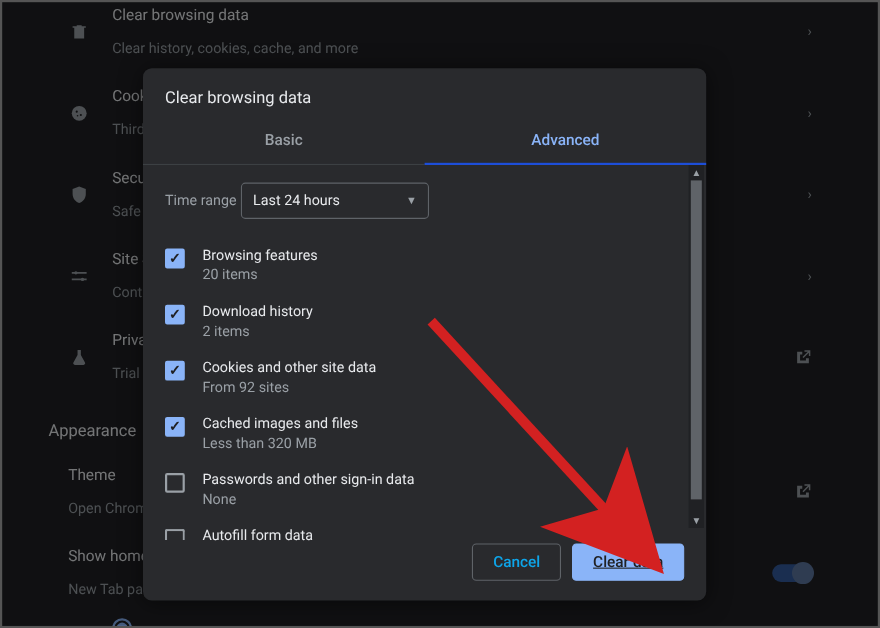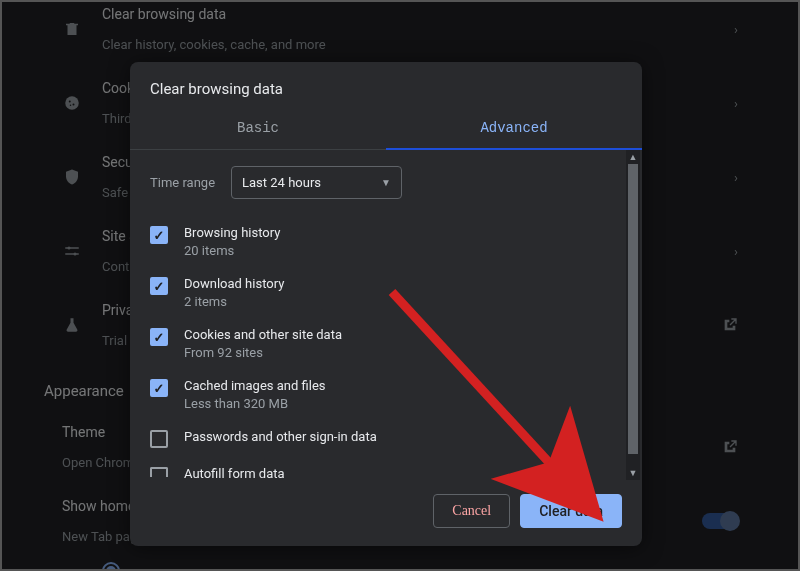--- a/index.html
+++ b/index.html
@@ -77,21 +77,20 @@
     box-shadow: 0 2px 20px rgba(0,0,0,0.5);
     display:flex;flex-direction:column;
   }
   .dialog-title {
     padding: 18px 20px 10px 20px;
     font-size: 15px;
     color: #e8eaed;
   }
   .tabs {
     display:flex;
-    font-family:Liberation Mono, monospace;
   }
   .tab {
     flex:1; text-align:center;
     padding: 12px 0;
     font-size: 14px;
     color: #9aa0a6;
     border-bottom: 1px solid #3c4043;
     cursor:pointer;
     font-weight:500;
   }
@@ -114,21 +113,21 @@
     background:#5f6368; border-radius:0;
   }
   .scrollbar-btn {
     position:absolute; left:0; right:0; height:14px;
     display:flex;align-items:center;justify-content:center;
     color:#9aa0a6;font-size:9px;
   }
   .scrollbar-btn.up{top:0;}
   .scrollbar-btn.down{bottom:0;}
   .time-row {
-    display:flex;align-items:center;gap:16px;
+    display:flex;align-items:center;gap:4px;
     margin-bottom: 18px;
   }
   .time-label { color:#9aa0a6; font-size:13px; }
   .select {
     background:#292a2d;
     border:1px solid #5f6368;
     border-radius:4px;
     padding:8px 10px;
     display:flex;align-items:center;gap:60px;
     color:#e8eaed; font-size:13px;
@@ -162,24 +161,24 @@
     padding: 14px 20px 18px 20px;
   }
   .btn {
     padding: 8px 18px;
     border-radius:4px;
     font-size:14px;
     cursor:pointer;
     font-weight:500;
   }
   .btn-cancel {
-    background:transparent;border:1px solid #5f6368;color:#fca5a5;font-family:Liberation Serif, serif;
+    background:transparent;border:1px solid #5f6368;color:#0ea5e9;
   }
   .btn-primary {
-    background:#8ab4f8;border:1px solid #8ab4f8;color:#202124;
+    background:#8ab4f8;border:1px solid #8ab4f8;color:#202124;text-decoration:underline;
   }
   
   .arrow-annot {
     position:absolute; z-index:4; pointer-events:none;
     left: 380px; top: 280px;
   }
 </style>
 </head>
 <body>
 
@@ -298,21 +297,21 @@
       <span class="time-label">Time range</span>
       <div class="select">
         <span>Last 24 hours</span>
         <span class="arrow">▼</span>
       </div>
     </div>
 
     <div class="check-item">
       <div class="checkbox checked"></div>
       <div class="check-text">
-        <div class="ct-title">Browsing history</div>
+        <div class="ct-title">Browsing features</div>
         <div class="ct-sub">20 items</div>
       </div>
     </div>
     <div class="check-item">
       <div class="checkbox checked"></div>
       <div class="check-text">
         <div class="ct-title">Download history</div>
         <div class="ct-sub">2 items</div>
       </div>
     </div>
@@ -327,20 +326,21 @@
       <div class="checkbox checked"></div>
       <div class="check-text">
         <div class="ct-title">Cached images and files</div>
         <div class="ct-sub">Less than 320 MB</div>
       </div>
     </div>
     <div class="check-item">
       <div class="checkbox"></div>
       <div class="check-text">
         <div class="ct-title">Passwords and other sign-in data</div>
+        <div class="ct-sub">None</div>
       </div>
     </div>
     <div class="check-item" style="padding-bottom:0;">
       <div class="checkbox" style="height:10px;border-bottom:none;border-radius:2px 2px 0 0;"></div>
       <div class="check-text">
         <div class="ct-title">Autofill form data</div>
       </div>
     </div>
 
     <div class="scrollbar">

